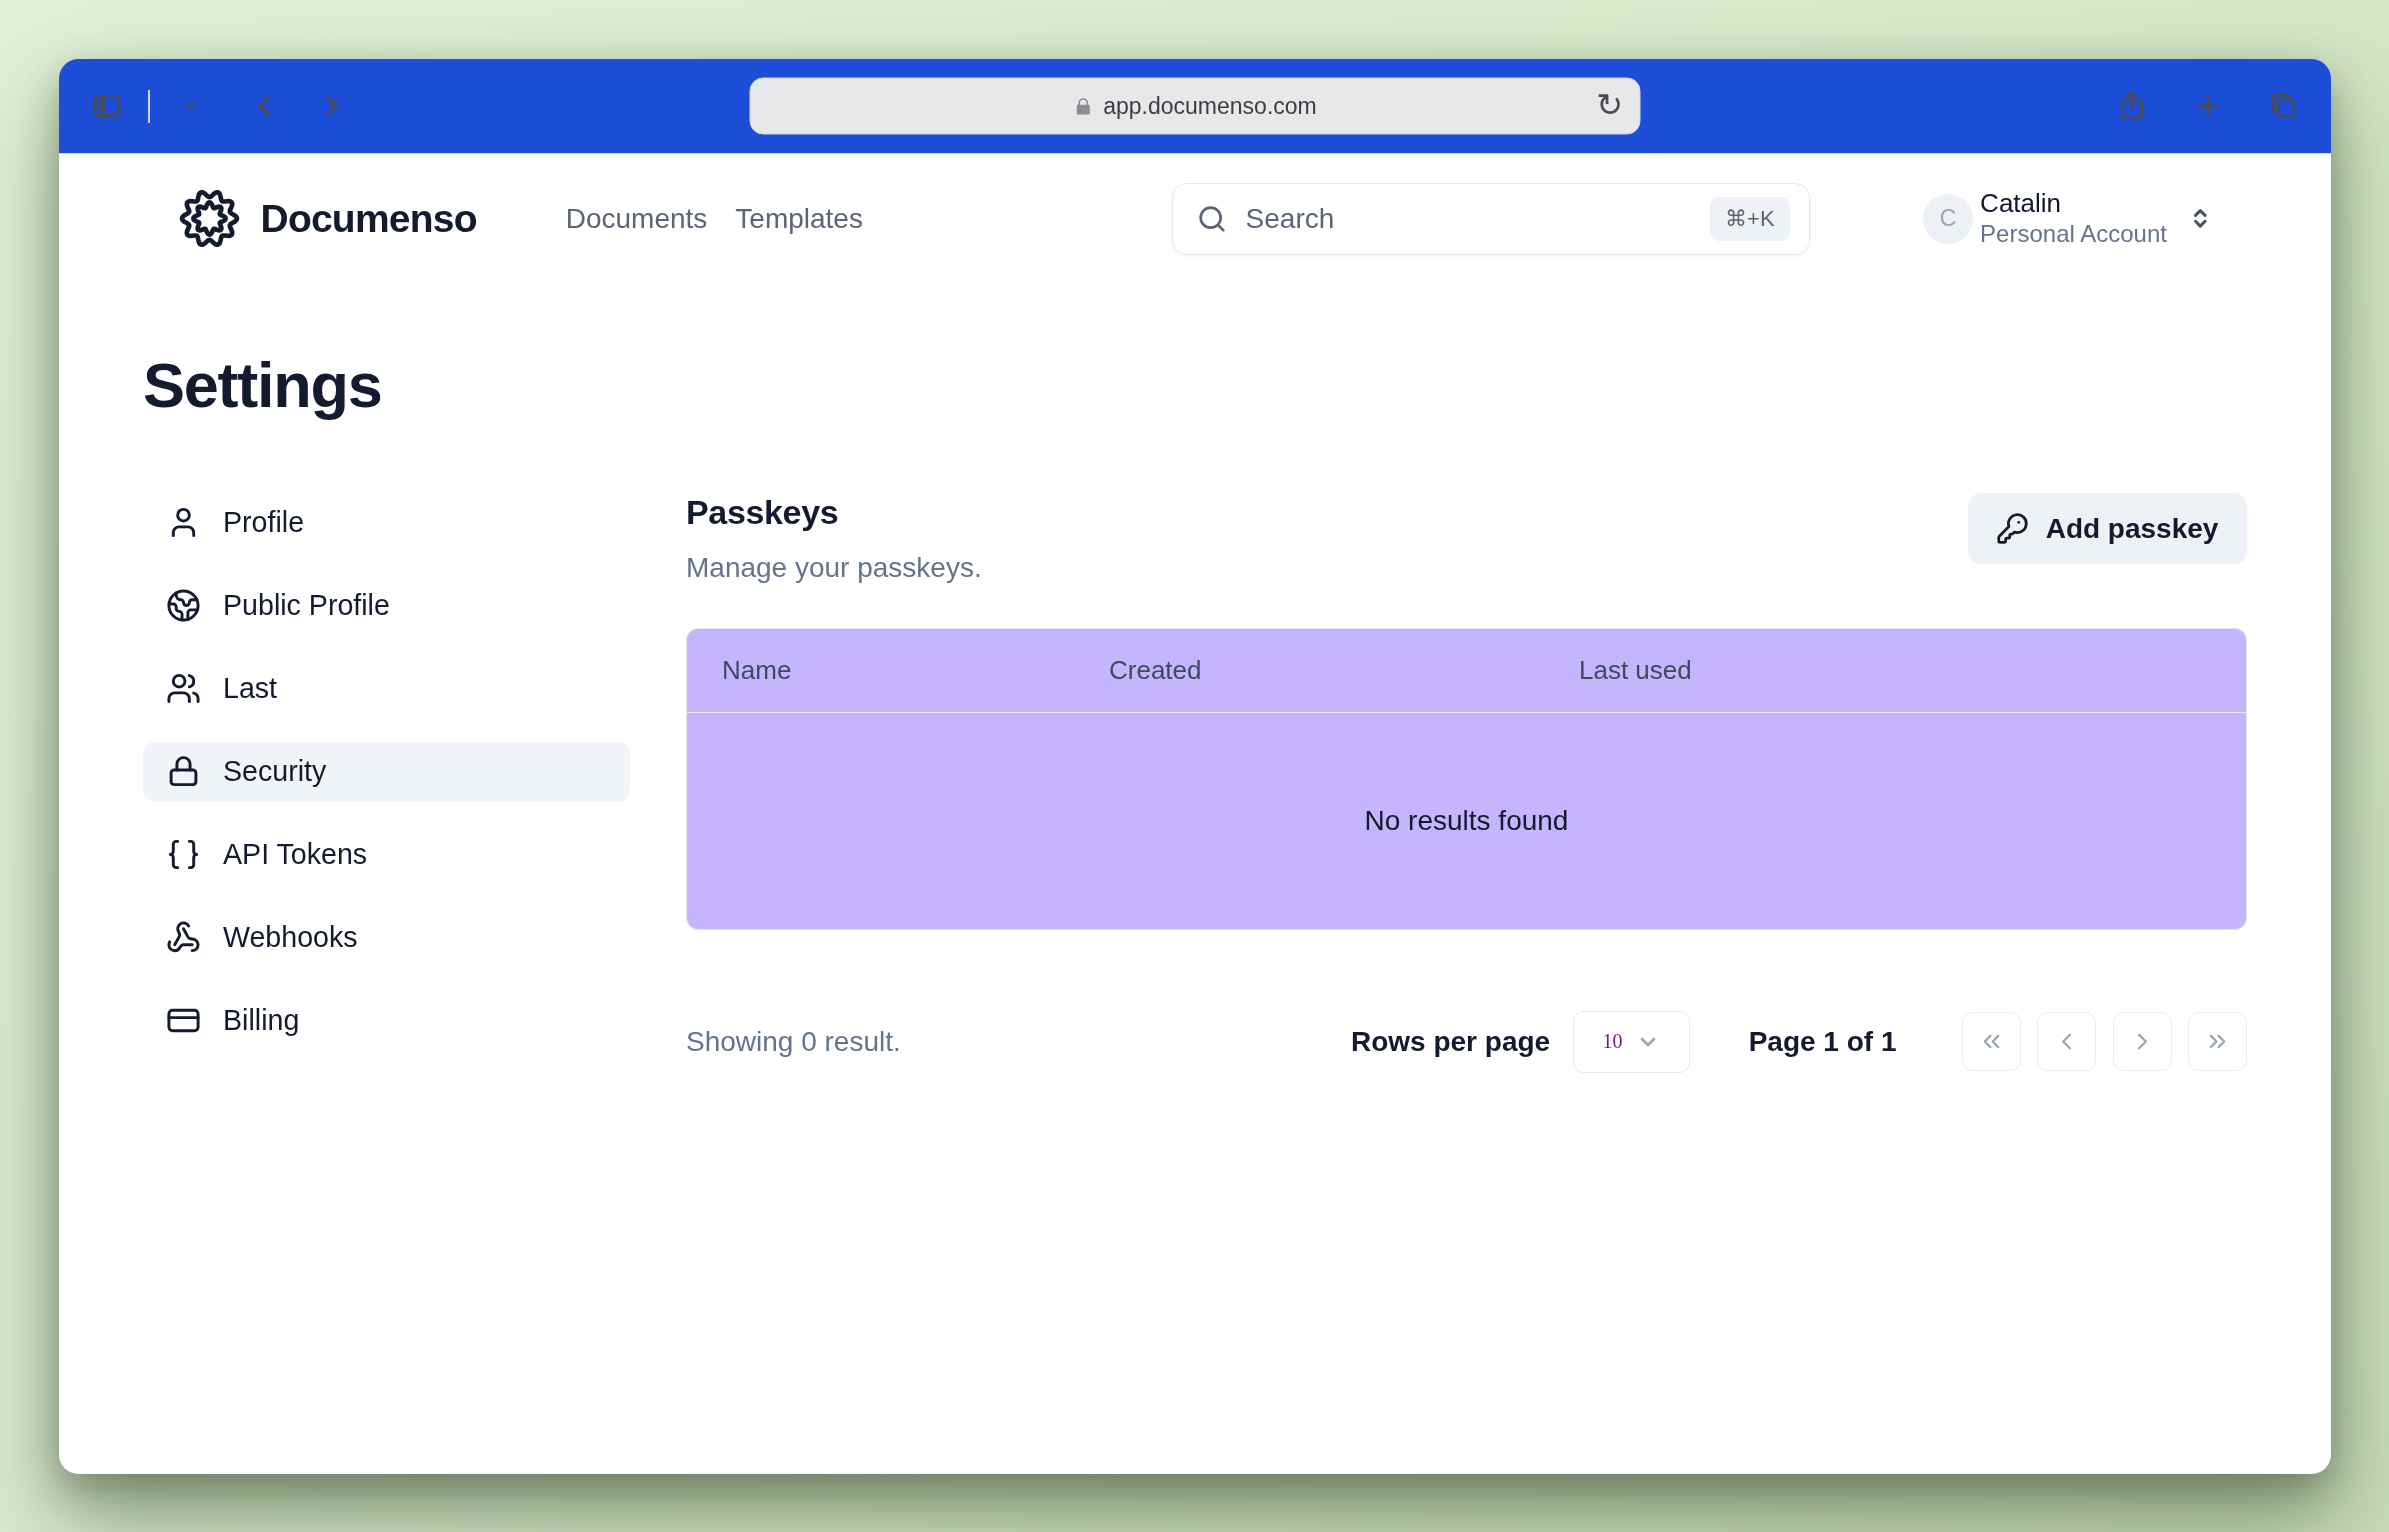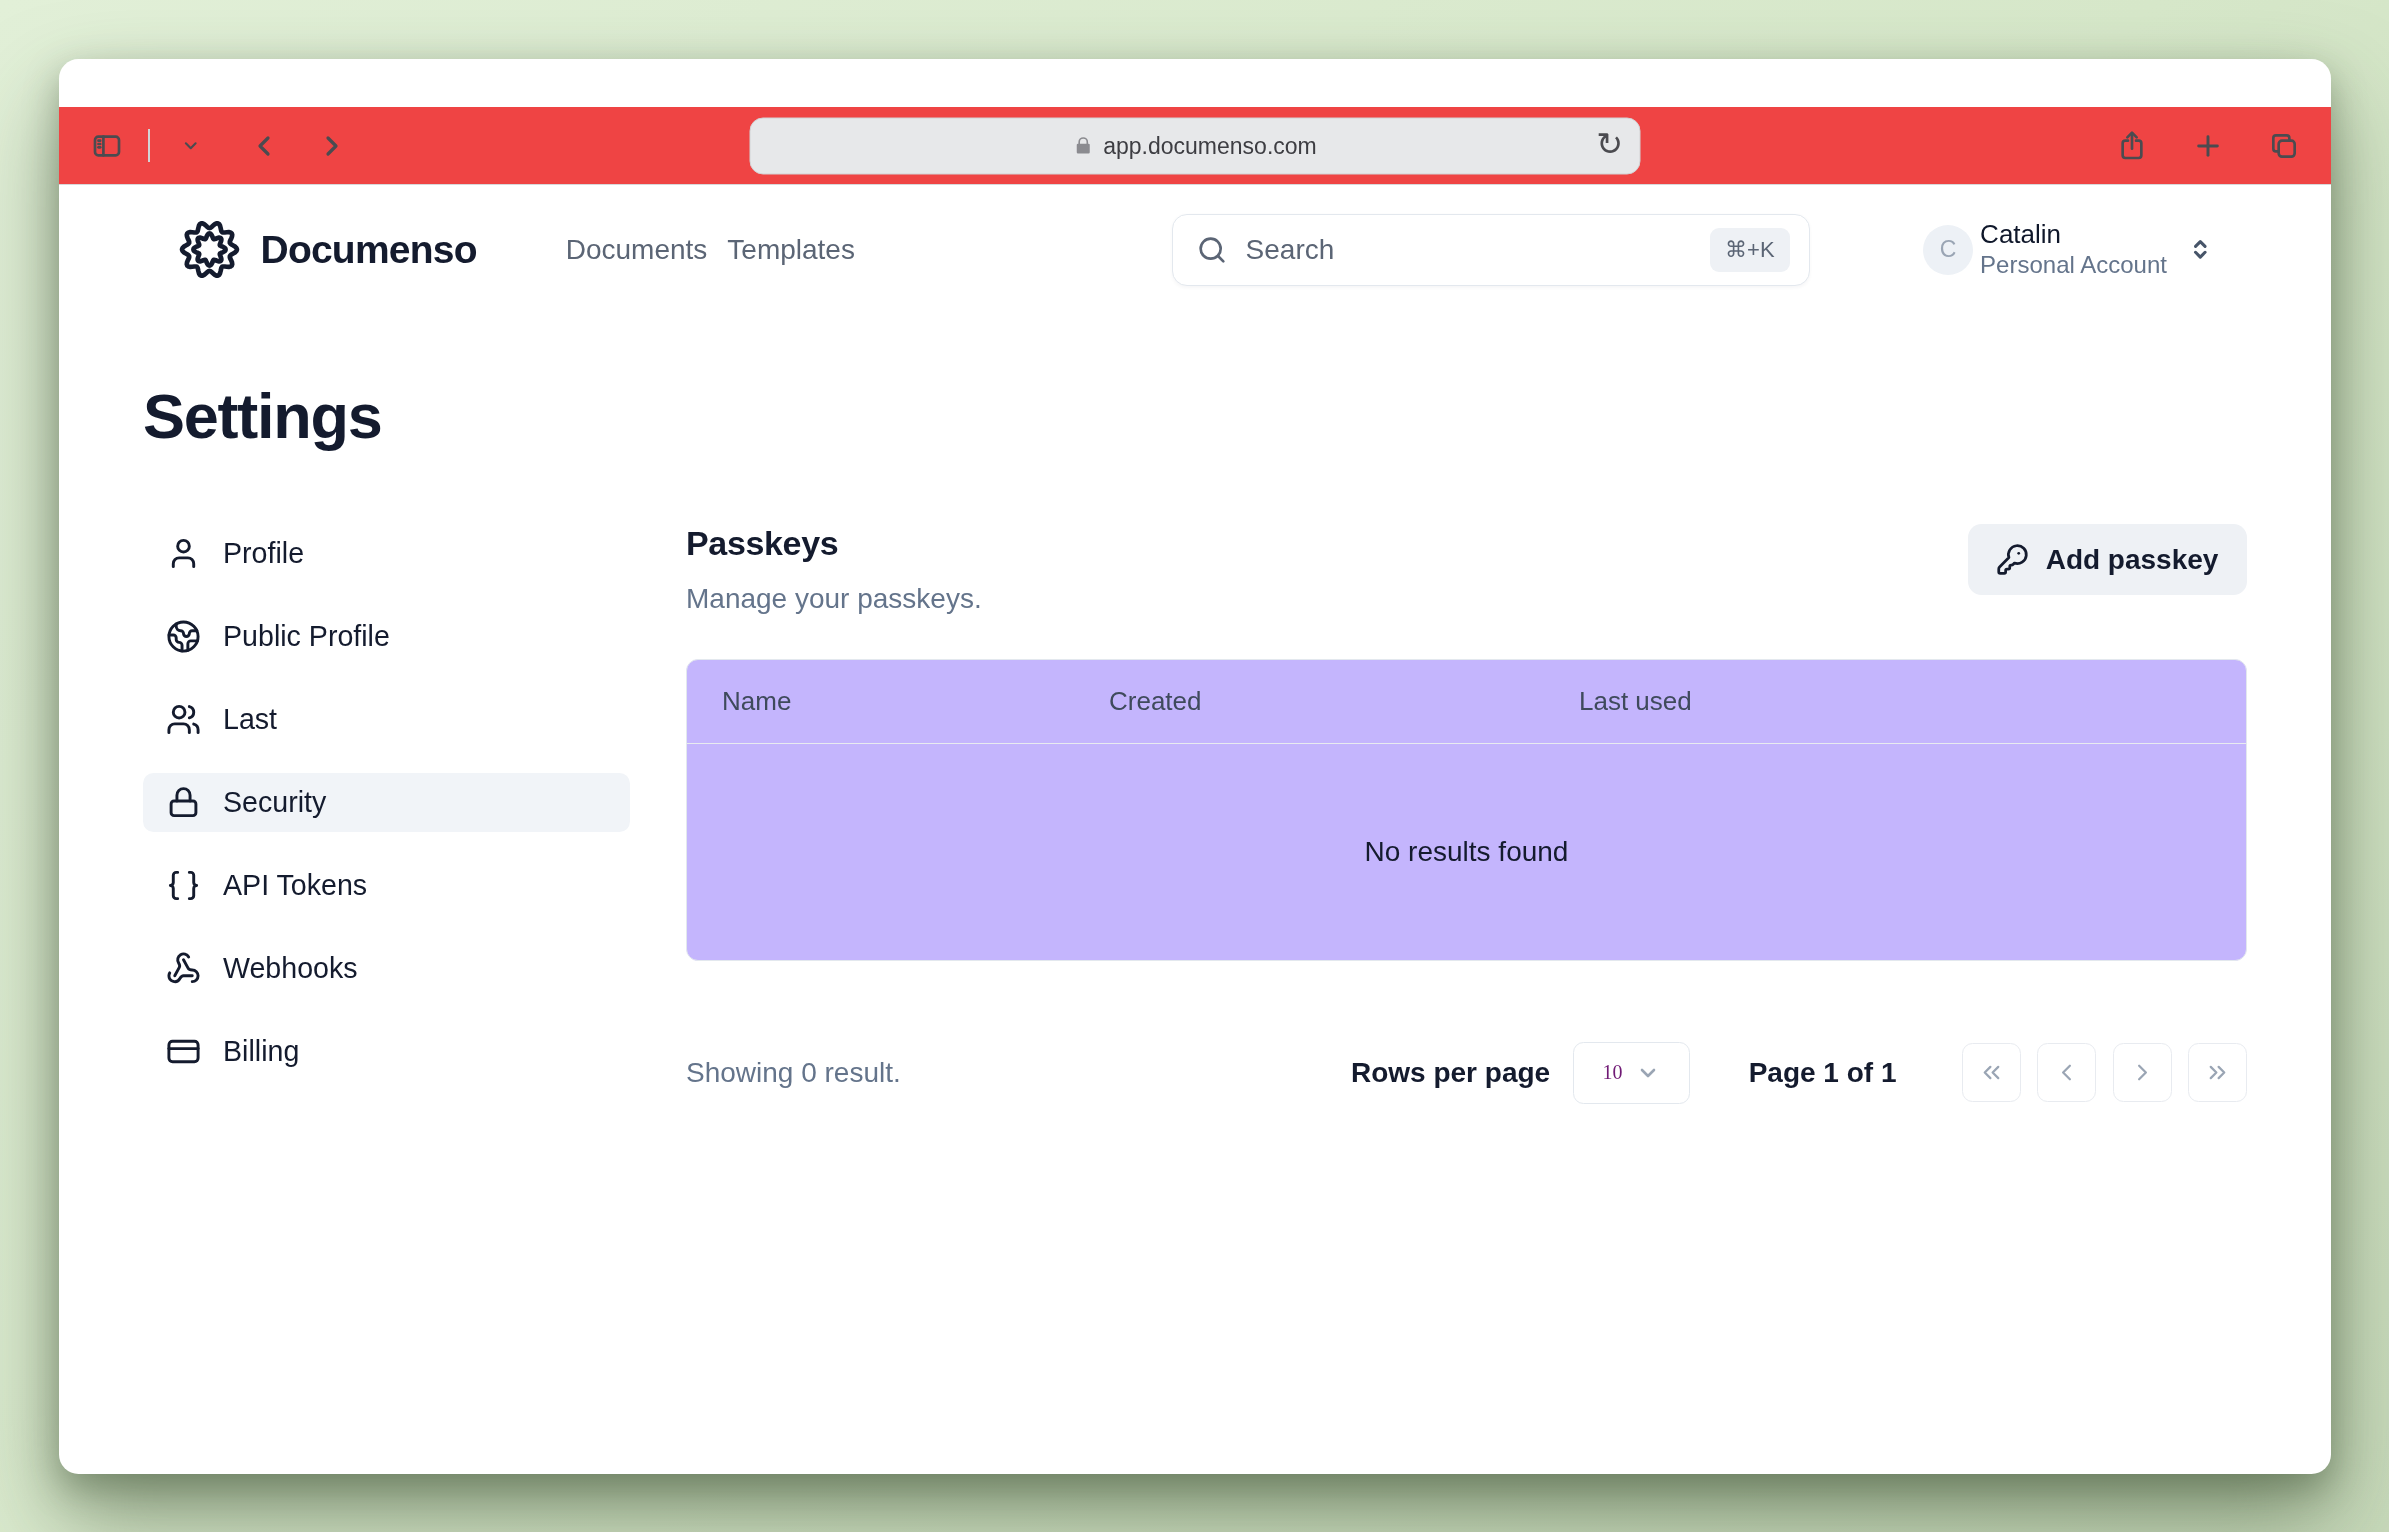--- a/index.html
+++ b/index.html
@@ -10,24 +10,23 @@
     position:relative; overflow:hidden;
     color:#0f172a;
   }
   .window {
     position:absolute; left:59px; top:59px; width:2272px; height:1415px;
     background:#fff; border-radius:19.5px; overflow:hidden;
     box-shadow:0 45px 90px rgba(55,75,45,.5), 0 13.5px 34px rgba(55,75,45,.35);
   }
   
   .toolbar {
-    height:78px; background:#ef4444; border-bottom:0.8px solid #d7d8da;
+    height:95px; background:#1d4ed8; border-bottom:0.8px solid #d7d8da;
     position:relative; display:flex; align-items:center; padding:0 30px;
     color:#4b4b50;
-    margin-top:48px;
   }
   .tb-left { display:flex; align-items:center; gap:19.5px; }
   .tb-icon { width:35px; height:35px; display:flex; align-items:center; justify-content:center; color:#4b4b50; }
   .tb-icon svg { width:32px; height:32px; }
   .tb-sep { width:1.5px; height:33px; background:#d2d3d5; margin:0 4.5px; }
   .tb-chevron svg { width:19.5px; height:19.5px; }
   .nav-arrows { display:flex; gap:33px; margin-left:18px; }
   .urlbar {
     position:absolute; left:50%; top:50%; transform:translate(-50%,-50%);
     width:891px; height:57px; background:#e7e8ea; border:1.1px solid #d2d3d5;
@@ -35,21 +34,21 @@
     color:#3d3d42; font-size:23px;
   }
   .urlbar .lock-glyph { width:19.5px; height:19.5px; margin-right:10.5px; color:#8b8b90; }
   .urlbar .reload { position:absolute; right:16.5px; top:50%; transform:translate(0,-54%); font-size:32px; color:#4b4b50; }
   .tb-right { position:absolute; right:30px; display:flex; align-items:center; gap:41px; }
   
   .app-header { display:flex; align-items:center; height:129px; padding:0 116px; }
   .brand { display:flex; align-items:center; gap:16.5px; }
   .brand svg { width:69px; height:69px; color:#141b2e; }
   .brand-name { font-size:39px; font-weight:700; letter-spacing:-0.02em; color:#141b2e; }
-  .nav { display:flex; gap:20px; margin-left:89px;align-items:flex-end; }
+  .nav { display:flex; gap:28px; margin-left:89px;align-items:flex-end; }
   .nav a { font-size:28px; font-weight:500; color:#5b6575; text-decoration:none; }
   .searchbox {
     margin-left:auto; width:638px; height:72px; border:1.5px solid #e3e8ee; border-radius:15px;
     display:flex; align-items:center; padding:0 19.5px 0 22.5px; background:#fff;
     box-shadow:0 1.5px 3.8px rgba(15,23,42,.04);
   }
   .searchbox .s-icon { width:32px; height:32px; color:#5b6575; margin-right:18px; }
   .searchbox .s-text { font-size:28px; color:#5b6575; flex:1; }
   .kbd {
     background:#eef1f5; color:#5b6575; border-radius:9px; font-size:22px;

